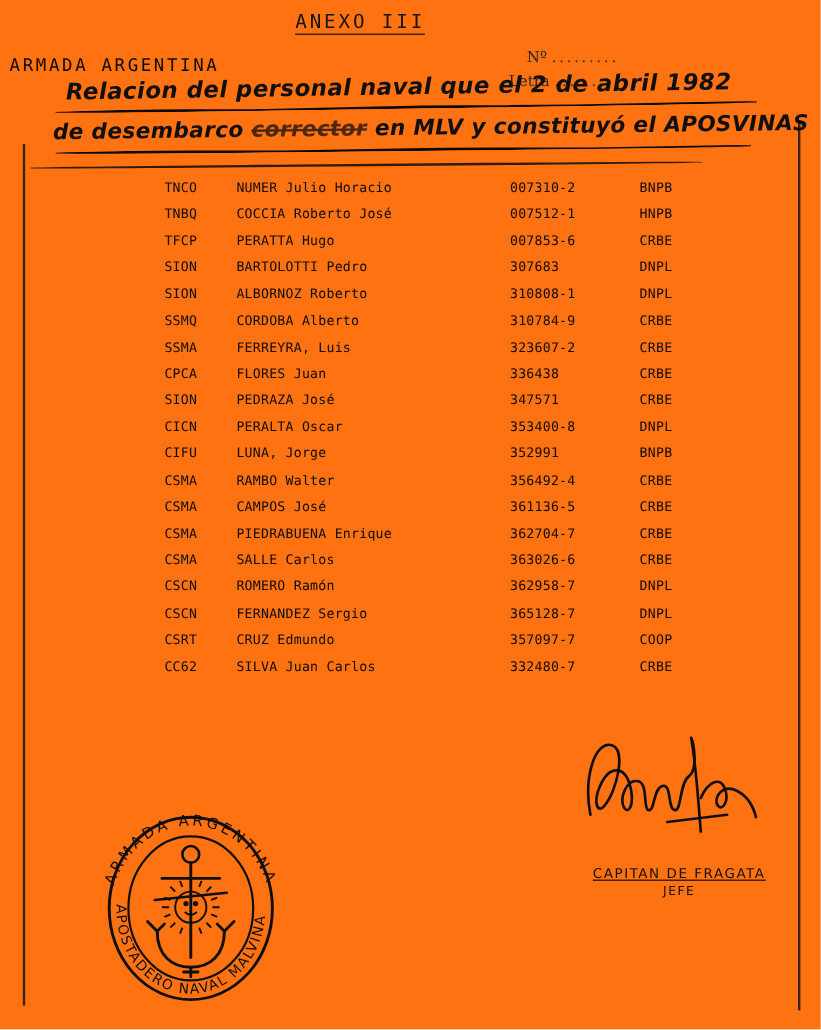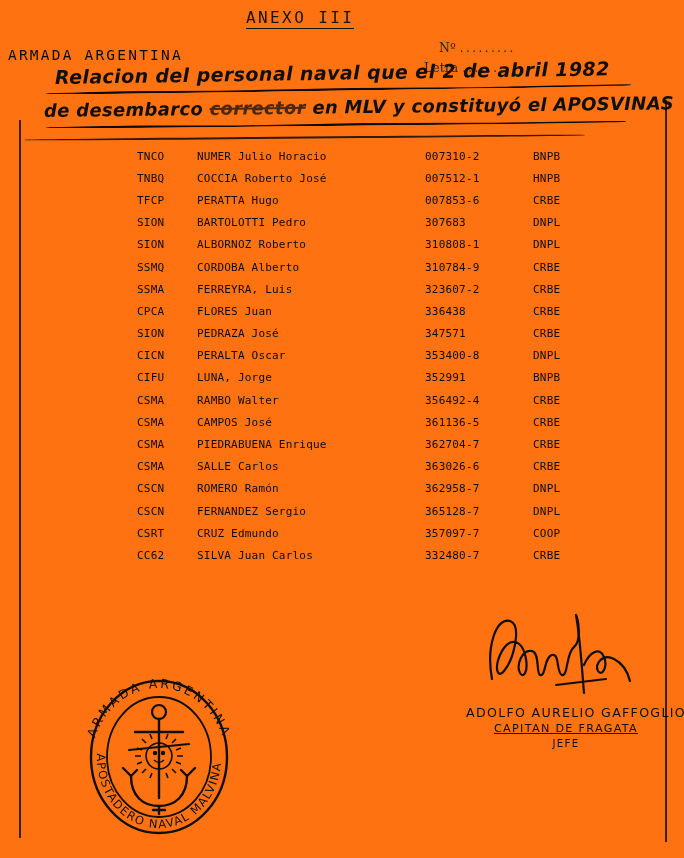--- a/index.html
+++ b/index.html
@@ -320,21 +320,20 @@
   </table>
 
   <svg id="signature-mark" viewBox="0 0 170 90">
     <g fill="none" stroke="#141414" stroke-width="2.2" stroke-linecap="round">
       <path d="M14 72 C8 40, 18 10, 32 14 C44 18, 36 52, 26 64 C20 72, 16 62, 22 48 C30 30, 44 30, 48 52 C50 64, 46 72, 42 66 C38 58, 44 42, 54 44 C62 46, 58 66, 62 68 C68 70, 66 50, 74 48 C82 46, 78 66, 84 68 C90 70, 88 46, 96 40 C104 34, 100 12, 98 8"></path>
       <path d="M98 8 C102 30, 104 62, 106 86"></path>
       <path d="M106 58 C112 44, 122 40, 126 50 C130 60, 124 70, 120 64 C116 58, 124 46, 136 52 C146 57, 150 66, 152 74"></path>
       <path d="M78 78 L128 72" stroke-width="2"></path>
     </g>
   </svg>
-  <div id="sig-name">ADOLFO AURELIO GAFFOGLIO</div>
   <div id="sig-rank">CAPITAN DE FRAGATA</div>
   <div id="sig-role">JEFE</div>
 
   <svg id="seal" viewBox="0 0 172 170">
     <defs>
       <path id="arc-top" d="M 18 92 A 68 76 0 0 1 154 92" fill="none"></path>
       <path id="arc-bottom" d="M 24 86 A 62 70 0 0 0 148 86" fill="none"></path>
     </defs>
     <ellipse cx="86" cy="85" rx="68" ry="76" fill="none" stroke="#141414" stroke-width="2.4"></ellipse>
     <ellipse cx="86" cy="85" rx="52" ry="60" fill="none" stroke="#141414" stroke-width="1.8"></ellipse>

